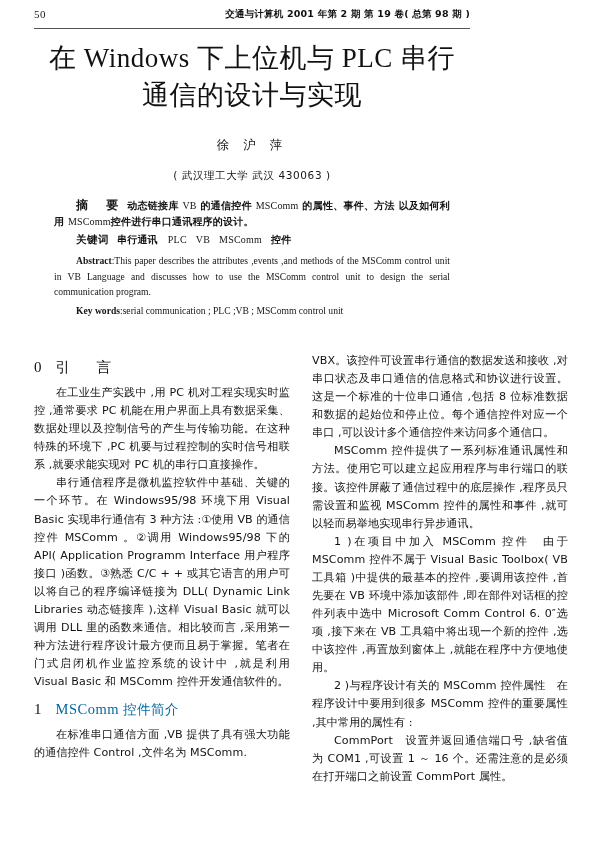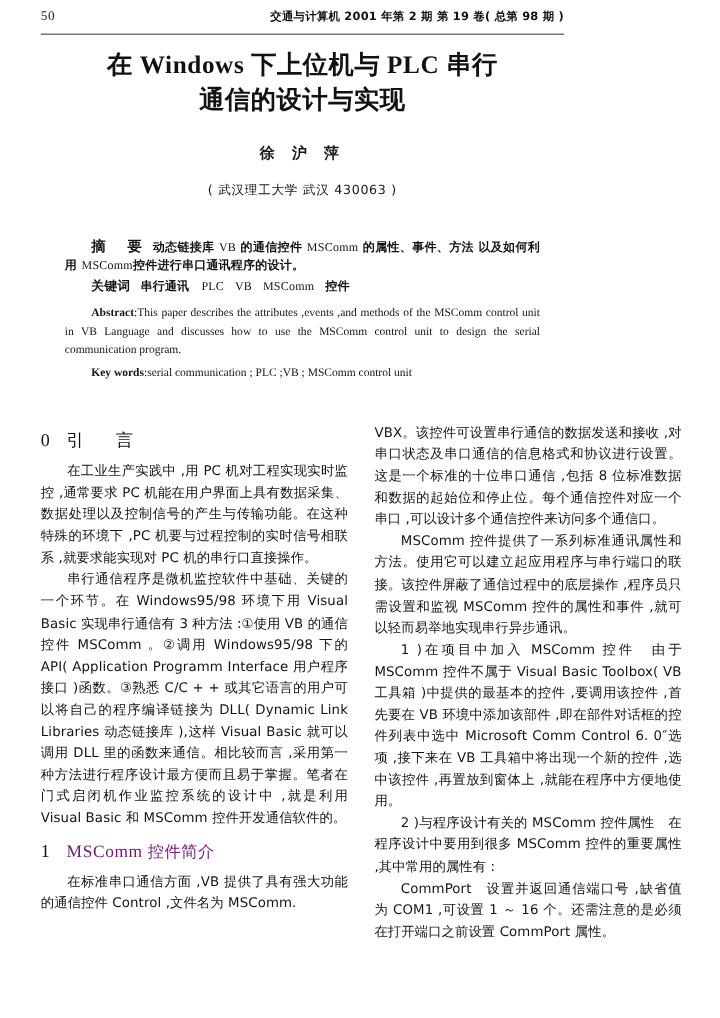--- a/index.html
+++ b/index.html
@@ -60,34 +60,34 @@
   
   .title-block {
     position: absolute;
     left: 34px;
     right: 34px;
     top: 40px;
     text-align: center;
   }
   .doc-title {
     font-family: "Liberation Serif", "DejaVu Serif", serif;
-    font-size: 21px;
+    font-size: 27px;
     line-height: 1.38;
     letter-spacing: 0.5px;
     color: #121212;
-    font-weight: bold;
+    font-weight: normal;
     margin: 0;
   }
   .doc-title .ln { display: block; }
 
   .author {
     margin-top: 22px;
     font-family: "DejaVu Sans", sans-serif;
     font-size: 12.5px;
-    font-weight: bold;
+    font-weight: normal;
     letter-spacing: 5px;
     color: #161616;
   }
   .affiliation {
     margin-top: 15px;
     font-family: "DejaVu Sans", sans-serif;
     font-size: 10.5px;
     letter-spacing: 0.6px;
     color: #161616;
   }
@@ -177,21 +177,21 @@
     font-family: "DejaVu Sans", sans-serif;
     font-size: 14.5px;
     font-weight: normal;
     letter-spacing: 6px;
     color: #111;
   }
   .sec-title-mixed {
     font-family: "Liberation Serif", serif;
     font-size: 14.5px;
     letter-spacing: 0.5px;
-    color: #701a75;
+    color: #0369a1;
   }
   .sec-title-mixed .cnh {
     font-family: "DejaVu Sans", sans-serif;
     font-size: 13.5px;
     letter-spacing: 0.5px;
   }
   p.body {
     margin: 0 0 0 0;
     font-family: "DejaVu Sans", sans-serif;
     font-size: 11.1px;

